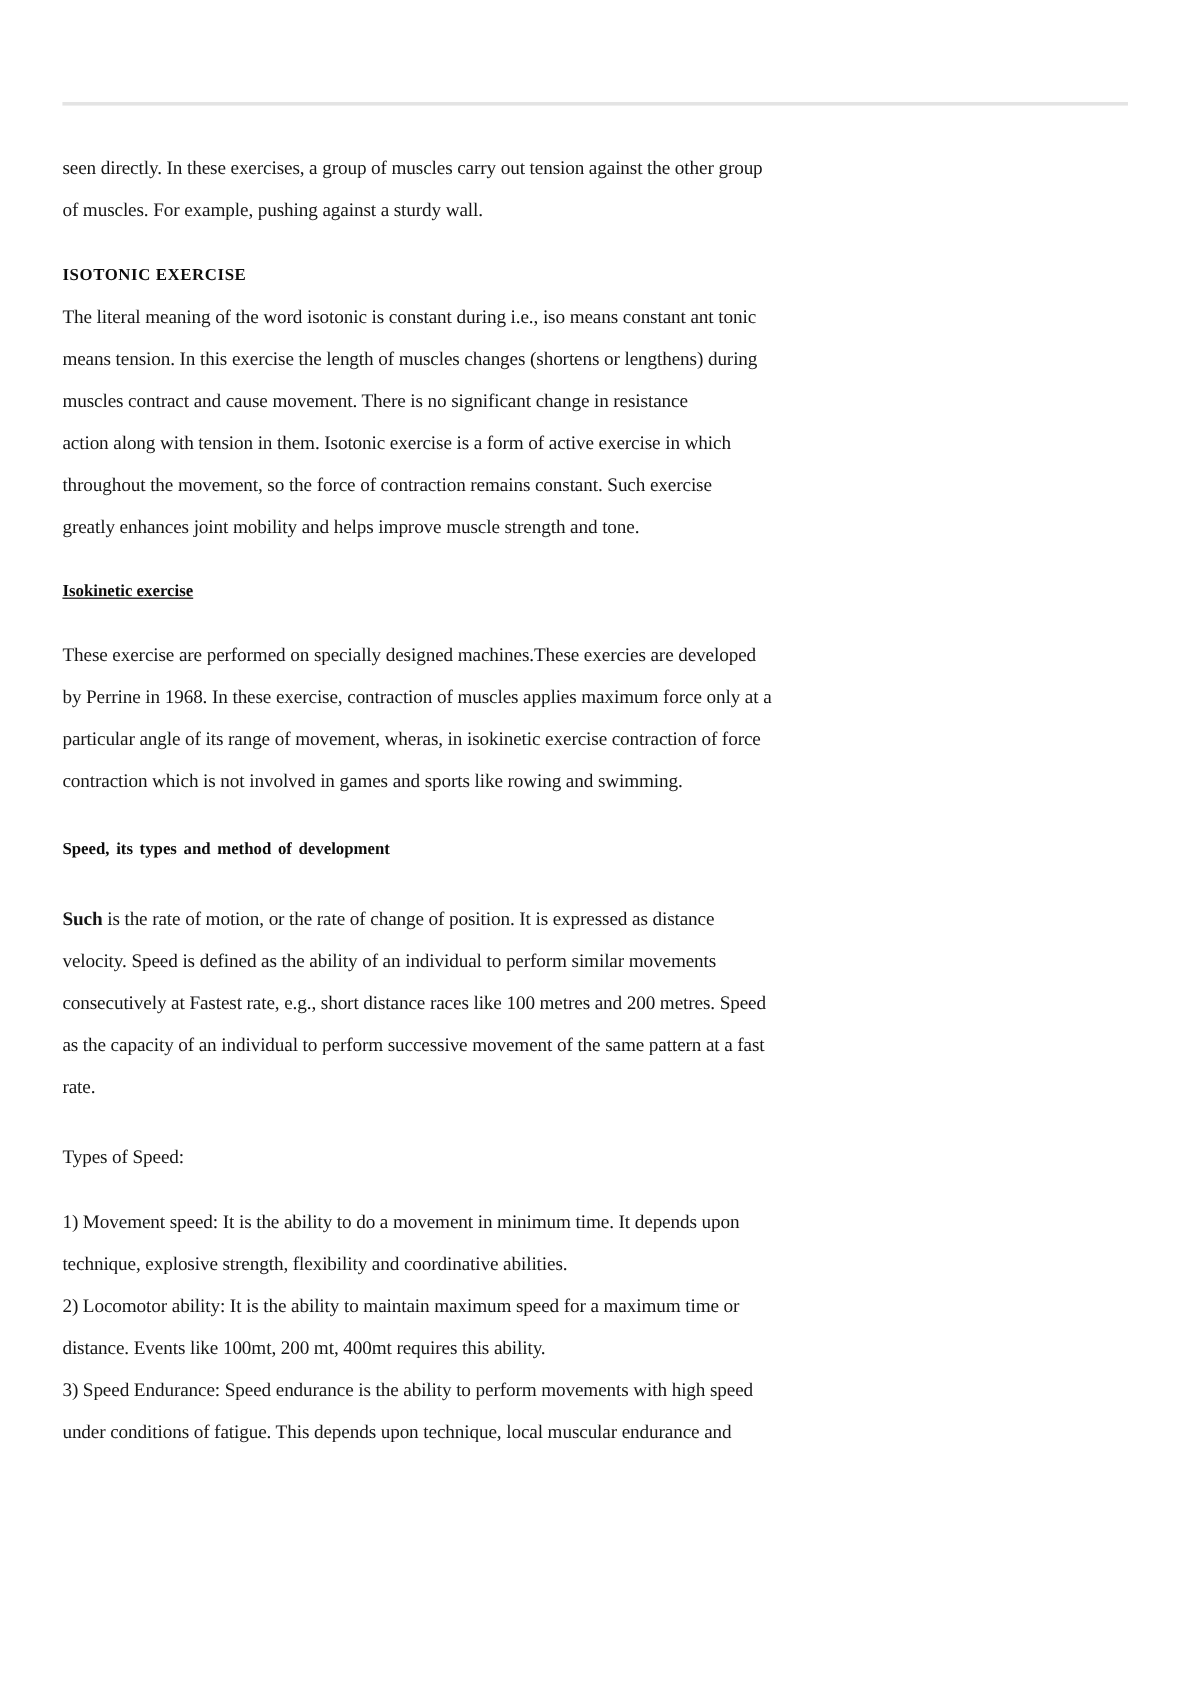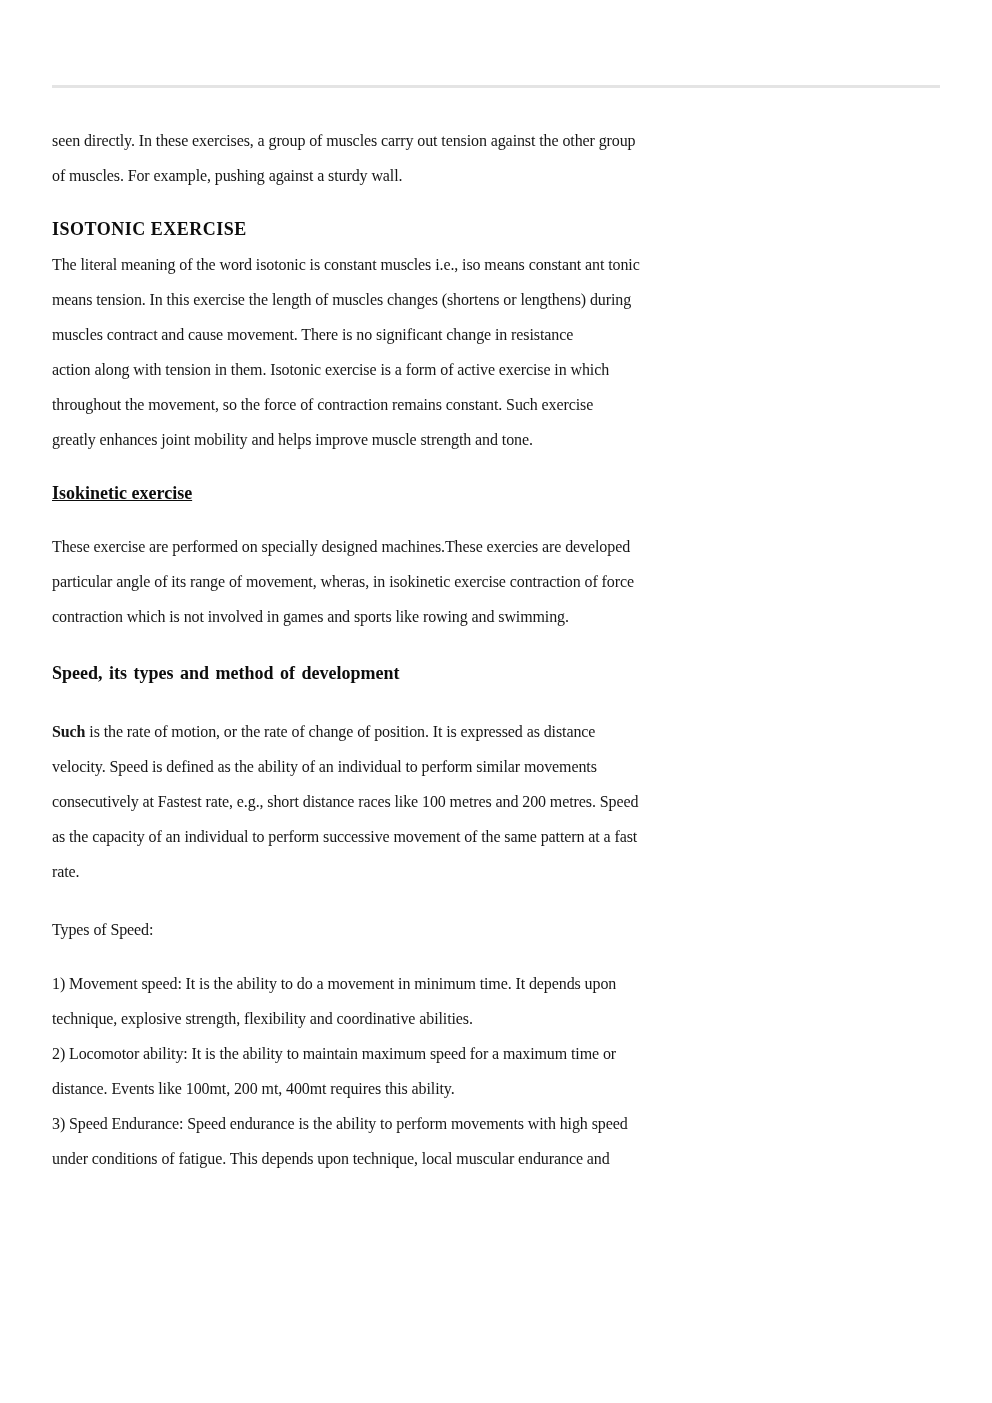--- a/index.html
+++ b/index.html
@@ -38,21 +38,21 @@
     padding: 35px 52px 0 52px;
   }
   .paragraph { margin: 0 0 20px 0; }
   .line {
     font-size: 16px;
     line-height: 35px;
     white-space: nowrap;
     letter-spacing: -0.1px;
   }
   .heading {
-    font-size: 18px;
+    font-size: 14px;
     line-height: 35px;
     font-weight: bold;
     color: var(--heading-color);
     white-space: nowrap;
     margin: 0 0 20px 0;
   }
   .seg.bold { font-weight: bold; }
 
   
   [data-name="intro-paragraph"]      { margin-bottom: 19px; }
@@ -70,30 +70,31 @@
 
 <div class="page" data-name="document-page">
   <div class="divider" data-name="page-top-divider"></div>
   <div class="doc" data-name="document-body">
       <div data-name="intro-paragraph" class="paragraph">
         <div class="line" data-name="text-line">seen directly. In these exercises, a group of muscles carry out tension against the other group</div>
         <div class="line" data-name="text-line">of muscles. For example, pushing against a sturdy wall.</div>
       </div>
       <div data-name="isotonic-heading" class="heading">ISOTONIC EXERCISE</div>
       <div data-name="isotonic-paragraph" class="paragraph">
-        <div class="line" data-name="text-line">The literal meaning of the word isotonic is constant muscles i.e., iso means constant ant tonic</div>
+        <div class="line" data-name="text-line">The literal meaning of the word isotonic is constant during i.e., iso means constant ant tonic</div>
         <div class="line" data-name="text-line">means tension. In this exercise the length of muscles changes (shortens or lengthens) during</div>
         <div class="line" data-name="text-line">muscles contract and cause movement. There is no significant change in resistance</div>
         <div class="line" data-name="text-line">action along with tension in them. Isotonic exercise is a form of active exercise in which</div>
         <div class="line" data-name="text-line">throughout the movement, so the force of contraction remains constant. Such exercise</div>
         <div class="line" data-name="text-line">greatly enhances joint mobility and helps improve muscle strength and tone.</div>
       </div>
       <div data-name="isokinetic-heading" class="heading">Isokinetic exercise</div>
       <div data-name="isokinetic-paragraph" class="paragraph">
         <div class="line" data-name="text-line">These exercise are performed on specially designed machines.These exercies are developed</div>
+        <div class="line" data-name="text-line">by Perrine in 1968. In these exercise, contraction of muscles applies maximum force only at a</div>
         <div class="line" data-name="text-line">particular angle of its range of movement, wheras, in isokinetic exercise contraction of force</div>
         <div class="line" data-name="text-line">contraction which is not involved in games and sports like rowing and swimming.</div>
       </div>
       <div data-name="speed-heading" class="heading">Speed, its types and method of development</div>
       <div data-name="speed-paragraph" class="paragraph">
         <div class="line" data-name="text-line"><span class="seg bold" data-name="bold-text-segment">Such</span><span class="seg" data-name="text-segment"> is the rate of motion, or the rate of change of position. It is expressed as distance</span></div>
         <div class="line" data-name="text-line">velocity. Speed is defined as the ability of an individual to perform similar movements</div>
         <div class="line" data-name="text-line">consecutively at Fastest rate, e.g., short distance races like 100 metres and 200 metres. Speed</div>
         <div class="line" data-name="text-line">as the capacity of an individual to perform successive movement of the same pattern at a fast</div>
         <div class="line" data-name="text-line">rate.</div>

